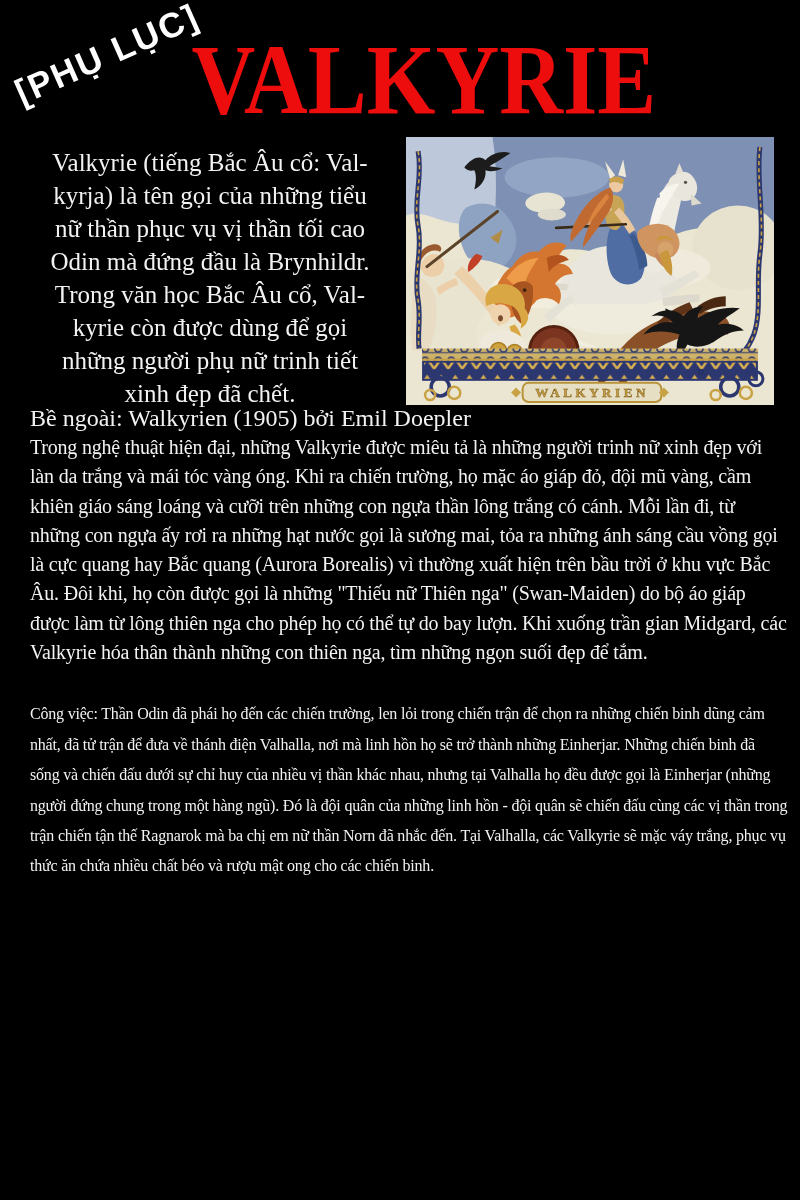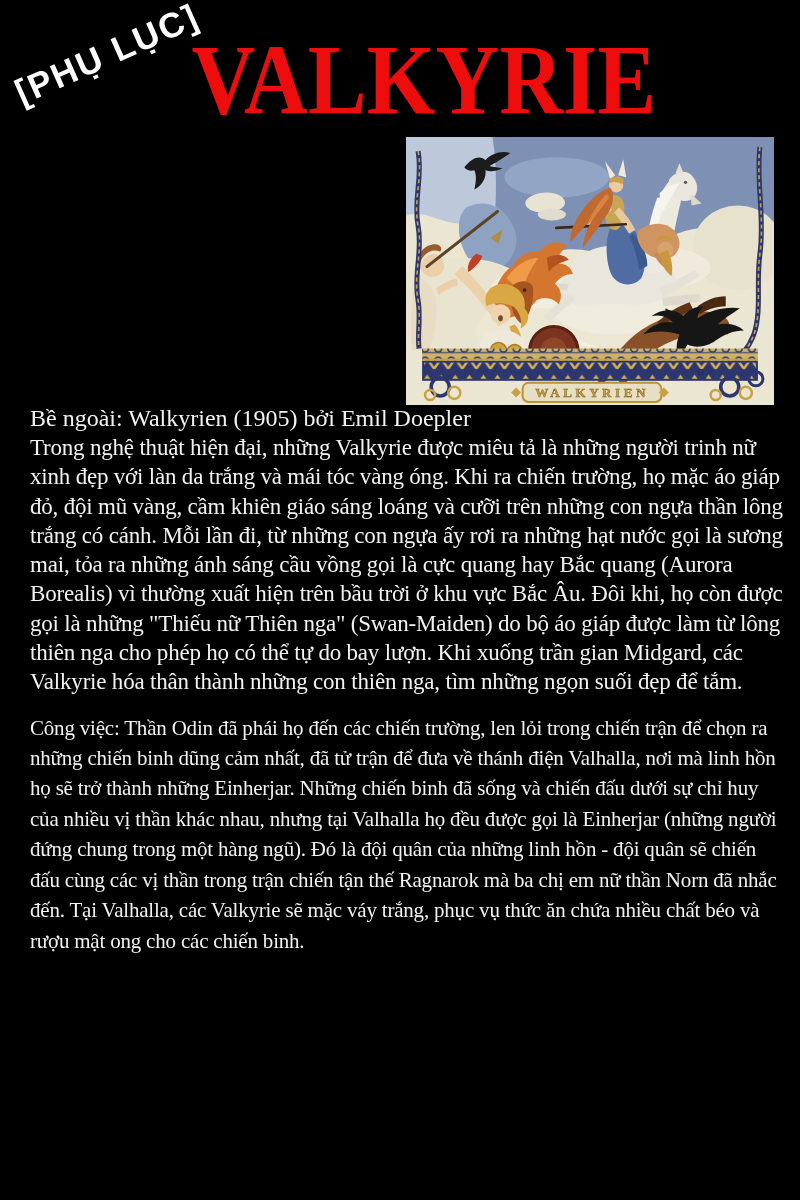--- a/index.html
+++ b/index.html
@@ -13,32 +13,40 @@
          padding-left:52px;box-sizing:border-box;
          font-family:"Liberation Serif",serif;font-weight:bold;
          font-size:96px;line-height:100px;letter-spacing:0px;
          transform:scale(0.92,1.04);transform-origin:50% 50%;}
   .intro{position:absolute;top:146px;left:14px;width:392px;
          font-size:25px;line-height:33px;text-align:center;white-space:pre-line;}
   .painting{position:absolute;top:137px;left:406px;width:368px;height:268px;}
   .painting svg{display:block;width:100%;height:100%;}
   .textblock{position:absolute;top:403px;left:30px;width:758px;}
   .caption{font-size:24px;line-height:30px;margin:0;}
-  .para{font-size:23px;line-height:29.3px;margin:0;letter-spacing:-0.2px;}
-  .para.last{margin-top:16px;font-size:21px;line-height:30.4px;}
+  .para{font-size:20px;line-height:29.3px;margin:0;letter-spacing:-0.2px;}
+  .para.last{margin-top:32px;font-size:16px;line-height:30.4px;}
 </style>
 </head>
 <body>
 
 <div class="page">
 
   <div class="tag">[PHỤ LỤC]</div>
 
   <div class="title" style="color: rgb(238, 13, 13);">VALKYRIE</div>
 
+  <div class="intro">Valkyrie (tiếng Bắc Âu cổ: Val-
+kyrja) là tên gọi của những tiểu
+nữ thần phục vụ vị thần tối cao
+Odin mà đứng đầu là Brynhildr.
+Trong văn học Bắc Âu cổ, Val-
+kyrie còn được dùng để gọi
+những người phụ nữ trinh tiết
+xinh đẹp đã chết.</div>
 
   <div class="painting">
     <svg viewBox="0 0 366 266" preserveAspectRatio="none">
       <defs>
         <pattern id="zig" width="14" height="18" patternUnits="userSpaceOnUse">
           <path d="M0,14 L7,4 L14,14" fill="none" stroke="#d9b050" stroke-width="2.4"></path>
         </pattern>
         <pattern id="curl" width="13" height="12" patternUnits="userSpaceOnUse">
           <circle cx="6" cy="6" r="3.4" fill="none" stroke="#2c3770" stroke-width="1.6"></circle>
           <path d="M0,10 H13" stroke="#2c3770" stroke-width="1"></path>

